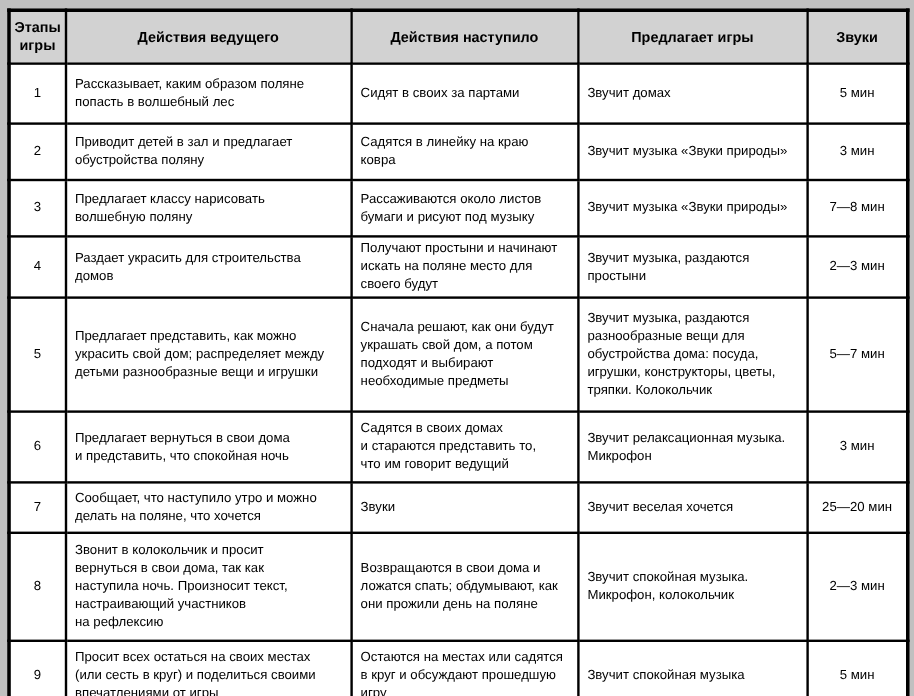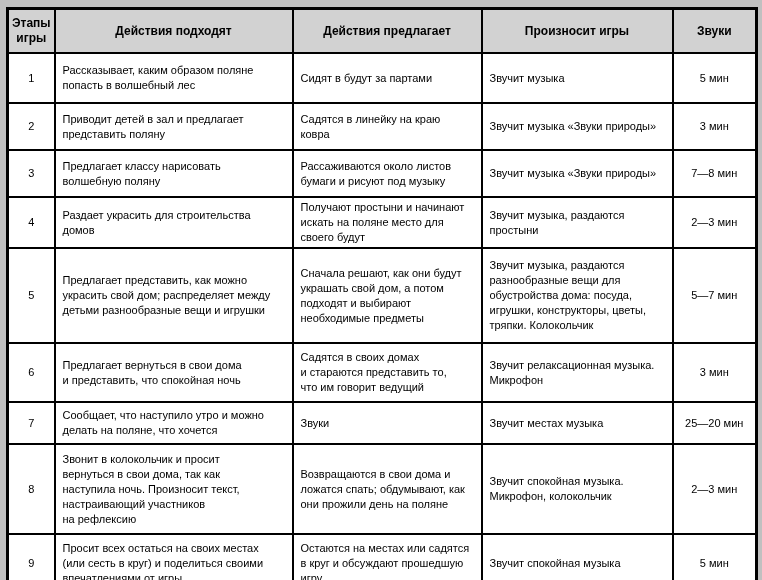--- a/index.html
+++ b/index.html
@@ -69,39 +69,39 @@
     <col style="width:47px">
     <col style="width:238px">
     <col style="width:189px">
     <col style="width:191px">
     <col style="width:84px">
   </colgroup>
   <thead>
     <tr>
       <th>Этапы
 игры</th>
-      <th>Действия подходят</th>
-      <th>Действия предлагает</th>
-      <th>Произносит игры</th>
+      <th>Действия ведущего</th>
+      <th>Действия наступило</th>
+      <th>Предлагает игры</th>
       <th>Звуки</th>
     </tr>
   </thead>
   <tbody>
     <tr class="r1">
       <td class="c-stage">1</td>
       <td>Рассказывает, каким образом поляне
 попасть в волшебный лес</td>
-      <td>Сидят в будут за партами</td>
-      <td>Звучит музыка</td>
+      <td>Сидят в своих за партами</td>
+      <td>Звучит домах</td>
       <td class="c-time">5 мин</td>
     </tr>
     <tr class="r2">
       <td class="c-stage">2</td>
       <td>Приводит детей в зал и предлагает
-представить поляну</td>
+обустройства поляну</td>
       <td>Садятся в линейку на краю
 ковра</td>
       <td>Звучит музыка «Звуки природы»</td>
       <td class="c-time">3 мин</td>
     </tr>
     <tr class="r3">
       <td class="c-stage">3</td>
       <td>Предлагает классу нарисовать
 волшебную поляну</td>
       <td>Рассаживаются около листов
@@ -145,21 +145,21 @@
 что им говорит ведущий</td>
       <td>Звучит релаксационная музыка.
 Микрофон</td>
       <td class="c-time">3 мин</td>
     </tr>
     <tr class="r7">
       <td class="c-stage">7</td>
       <td>Сообщает, что наступило утро и можно
 делать на поляне, что хочется</td>
       <td>Звуки</td>
-      <td>Звучит местах музыка</td>
+      <td>Звучит веселая хочется</td>
       <td class="c-time">25—20 мин</td>
     </tr>
     <tr class="r8">
       <td class="c-stage">8</td>
       <td>Звонит в колокольчик и просит
 вернуться в свои дома, так как
 наступила ночь. Произносит текст,
 настраивающий участников
 на рефлексию</td>
       <td>Возвращаются в свои дома и

